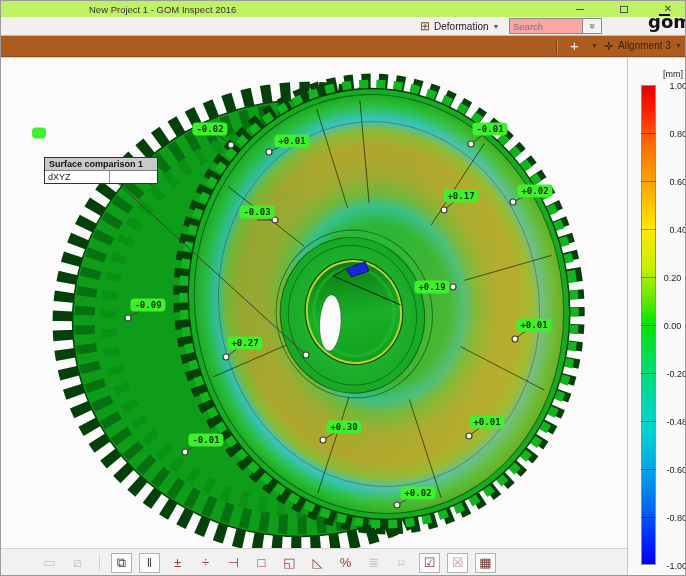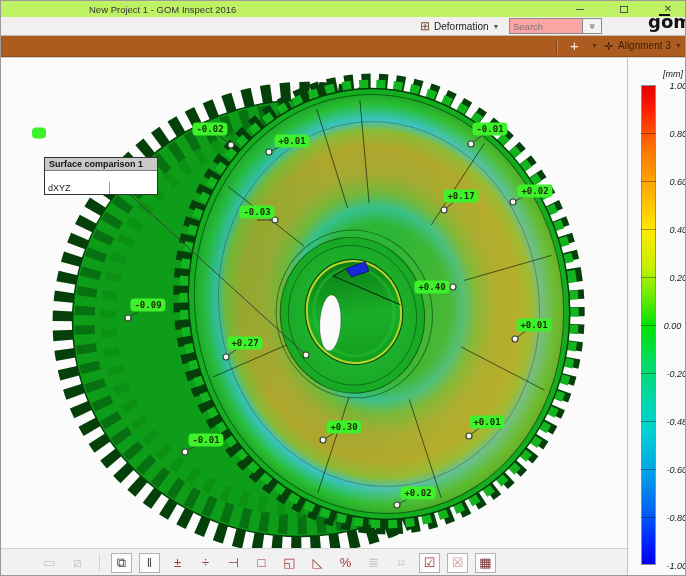--- a/index.html
+++ b/index.html
@@ -45,25 +45,25 @@
   .leader-dot{fill:#eefbe6;stroke:#3f3f3f;stroke-width:1.2;}
   .badge{
     position:absolute;transform:translate(-50%,-50%);
     background:var(--annotation-green);color:#1c2a08;
     font:bold 9px "DejaVu Sans Mono",monospace;
     padding:1px 4px;min-width:14px;min-height:11px;border-radius:4px;text-align:center;
     line-height:11px;z-index:4;
   }
   .sc-box{position:absolute;left:43px;top:99px;width:114px;border:1px solid #333;background:#fff;z-index:5;}
   .sc-head{background:#c9c9c9;border-bottom:1px solid #7d7d7d;font:bold 9px "Liberation Sans",sans-serif;color:#111;padding:1px 4px;}
-  .sc-body{display:flex;font:9px "Liberation Sans",sans-serif;color:#222;margin-top:11px;}
+  .sc-body{display:flex;font:9px "Liberation Sans",sans-serif;color:#222;}
   .sc-cell1{width:64px;padding:1px 3px;}
   .sc-cell2{flex:1;border-left:1px solid #999;}
   
-  .rightpanel{position:absolute;left:626px;top:56px;width:60px;height:520px;background:#fafafa;border-left:1px solid #c4c4c4;border-top:1px solid #cfcfcf;font-style:italic;}
+  .rightpanel{position:absolute;left:626px;top:56px;width:60px;height:520px;background:#fafafa;border-left:1px solid #c4c4c4;border-top:1px solid #cfcfcf;}
   .cb-unit{position:absolute;top:11px;left:0;width:55px;text-align:right;font-size:9px;color:#222;}
   .cb-bar{position:absolute;left:13px;top:27px;width:15px;height:480px;border:1px solid #8f8f8f;}
   .cb-label{position:absolute;left:30px;width:29px;text-align:right;font-size:9px;color:#222;}
   .cb-tick{position:absolute;left:13px;width:15px;height:1px;background:rgba(0,0,0,.35);}
   
   .bottombar{position:absolute;left:0;top:547px;width:626px;height:29px;background:#f1f1f1;border-top:1px solid #d2d2d2;display:flex;align-items:center;padding-left:38px;gap:7px;}
   .tb-btn{width:21px;height:20px;display:flex;align-items:center;justify-content:center;background:transparent;border:none;font-size:13px;padding:0;line-height:18px;}
   .tb-btn.boxed{border:1px solid #b2b2b2;background:#fcfcfc;}
   .tb-sep{width:1px;height:16px;background:#cfcfcf;margin:0 4px;}
 </style>
@@ -228,21 +228,21 @@
         <div class="sc-cell1">dXYZ</div>
         <div class="sc-cell2"></div>
       </div>
     </div>
   <div class="badge" style="left: 209px; top: 71px;">-0.02</div>
       <div class="badge" style="left: 291px; top: 83px;">+0.01</div>
       <div class="badge" style="left: 489px; top: 71px;">-0.01</div>
       <div class="badge" style="left: 534px; top: 133px;">+0.02</div>
       <div class="badge" style="left: 460px; top: 138px;">+0.17</div>
       <div class="badge" style="left: 256px; top: 154px;">-0.03</div>
-      <div class="badge" style="left: 431px; top: 229px;">+0.40</div>
+      <div class="badge" style="left: 431px; top: 229px;">+0.19</div>
       <div class="badge" style="left: 147px; top: 247px;">-0.09</div>
       <div class="badge" style="left: 244px; top: 285px;">+0.27</div>
       <div class="badge" style="left: 533px; top: 267px;">+0.01</div>
       <div class="badge" style="left: 205px; top: 382px;">-0.01</div>
       <div class="badge" style="left: 343px; top: 369px;">+0.30</div>
       <div class="badge" style="left: 486px; top: 364px;">+0.01</div>
       <div class="badge" style="left: 417px; top: 435px;">+0.02</div>
       <div class="badge" style="left: 38px; top: 75px;"></div>
     </div>
 
@@ -250,21 +250,21 @@
     <div class="cb-unit">[mm]</div>
     <div class="cb-bar" style="background: linear-gradient(rgb(225, 0, 0) 0%, rgb(255, 30, 0) 5%, rgb(255, 115, 0) 13%, rgb(255, 177, 0) 22%, rgb(255, 232, 0) 30%, rgb(198, 240, 0) 38%, rgb(74, 232, 0) 46%, rgb(0, 225, 0) 50%, rgb(0, 220, 100) 58%, rgb(0, 215, 173) 66%, rgb(0, 210, 210) 72%, rgb(0, 168, 230) 80%, rgb(0, 105, 242) 88%, rgb(0, 40, 255) 95%, rgb(0, 0, 240) 100%);"></div>
     <div>
         <div class="cb-label" style="top: 23px;">1.00</div>
         <div class="cb-label" style="top: 71px;">0.80</div>
         <div class="cb-tick" style="top: 75px;"></div>
         <div class="cb-label" style="top: 119px;">0.60</div>
         <div class="cb-tick" style="top: 123px;"></div>
         <div class="cb-label" style="top: 167px;">0.40</div>
         <div class="cb-tick" style="top: 171px;"></div>
-        <div class="cb-label" style="top: 215px;">0.20</div>
+        <div class="cb-label" style="top: 215px; text-align: center;">0.20</div>
         <div class="cb-tick" style="top: 219px;"></div>
         <div class="cb-label" style="top: 263px; text-align: center;">0.00</div>
         <div class="cb-tick" style="top: 267px;"></div>
         <div class="cb-label" style="top: 311px;">-0.20</div>
         <div class="cb-tick" style="top: 315px;"></div>
         <div class="cb-label" style="top: 359px;">-0.48</div>
         <div class="cb-tick" style="top: 363px;"></div>
         <div class="cb-label" style="top: 407px;">-0.60</div>
         <div class="cb-tick" style="top: 411px;"></div>
         <div class="cb-label" style="top: 455px;">-0.80</div>

